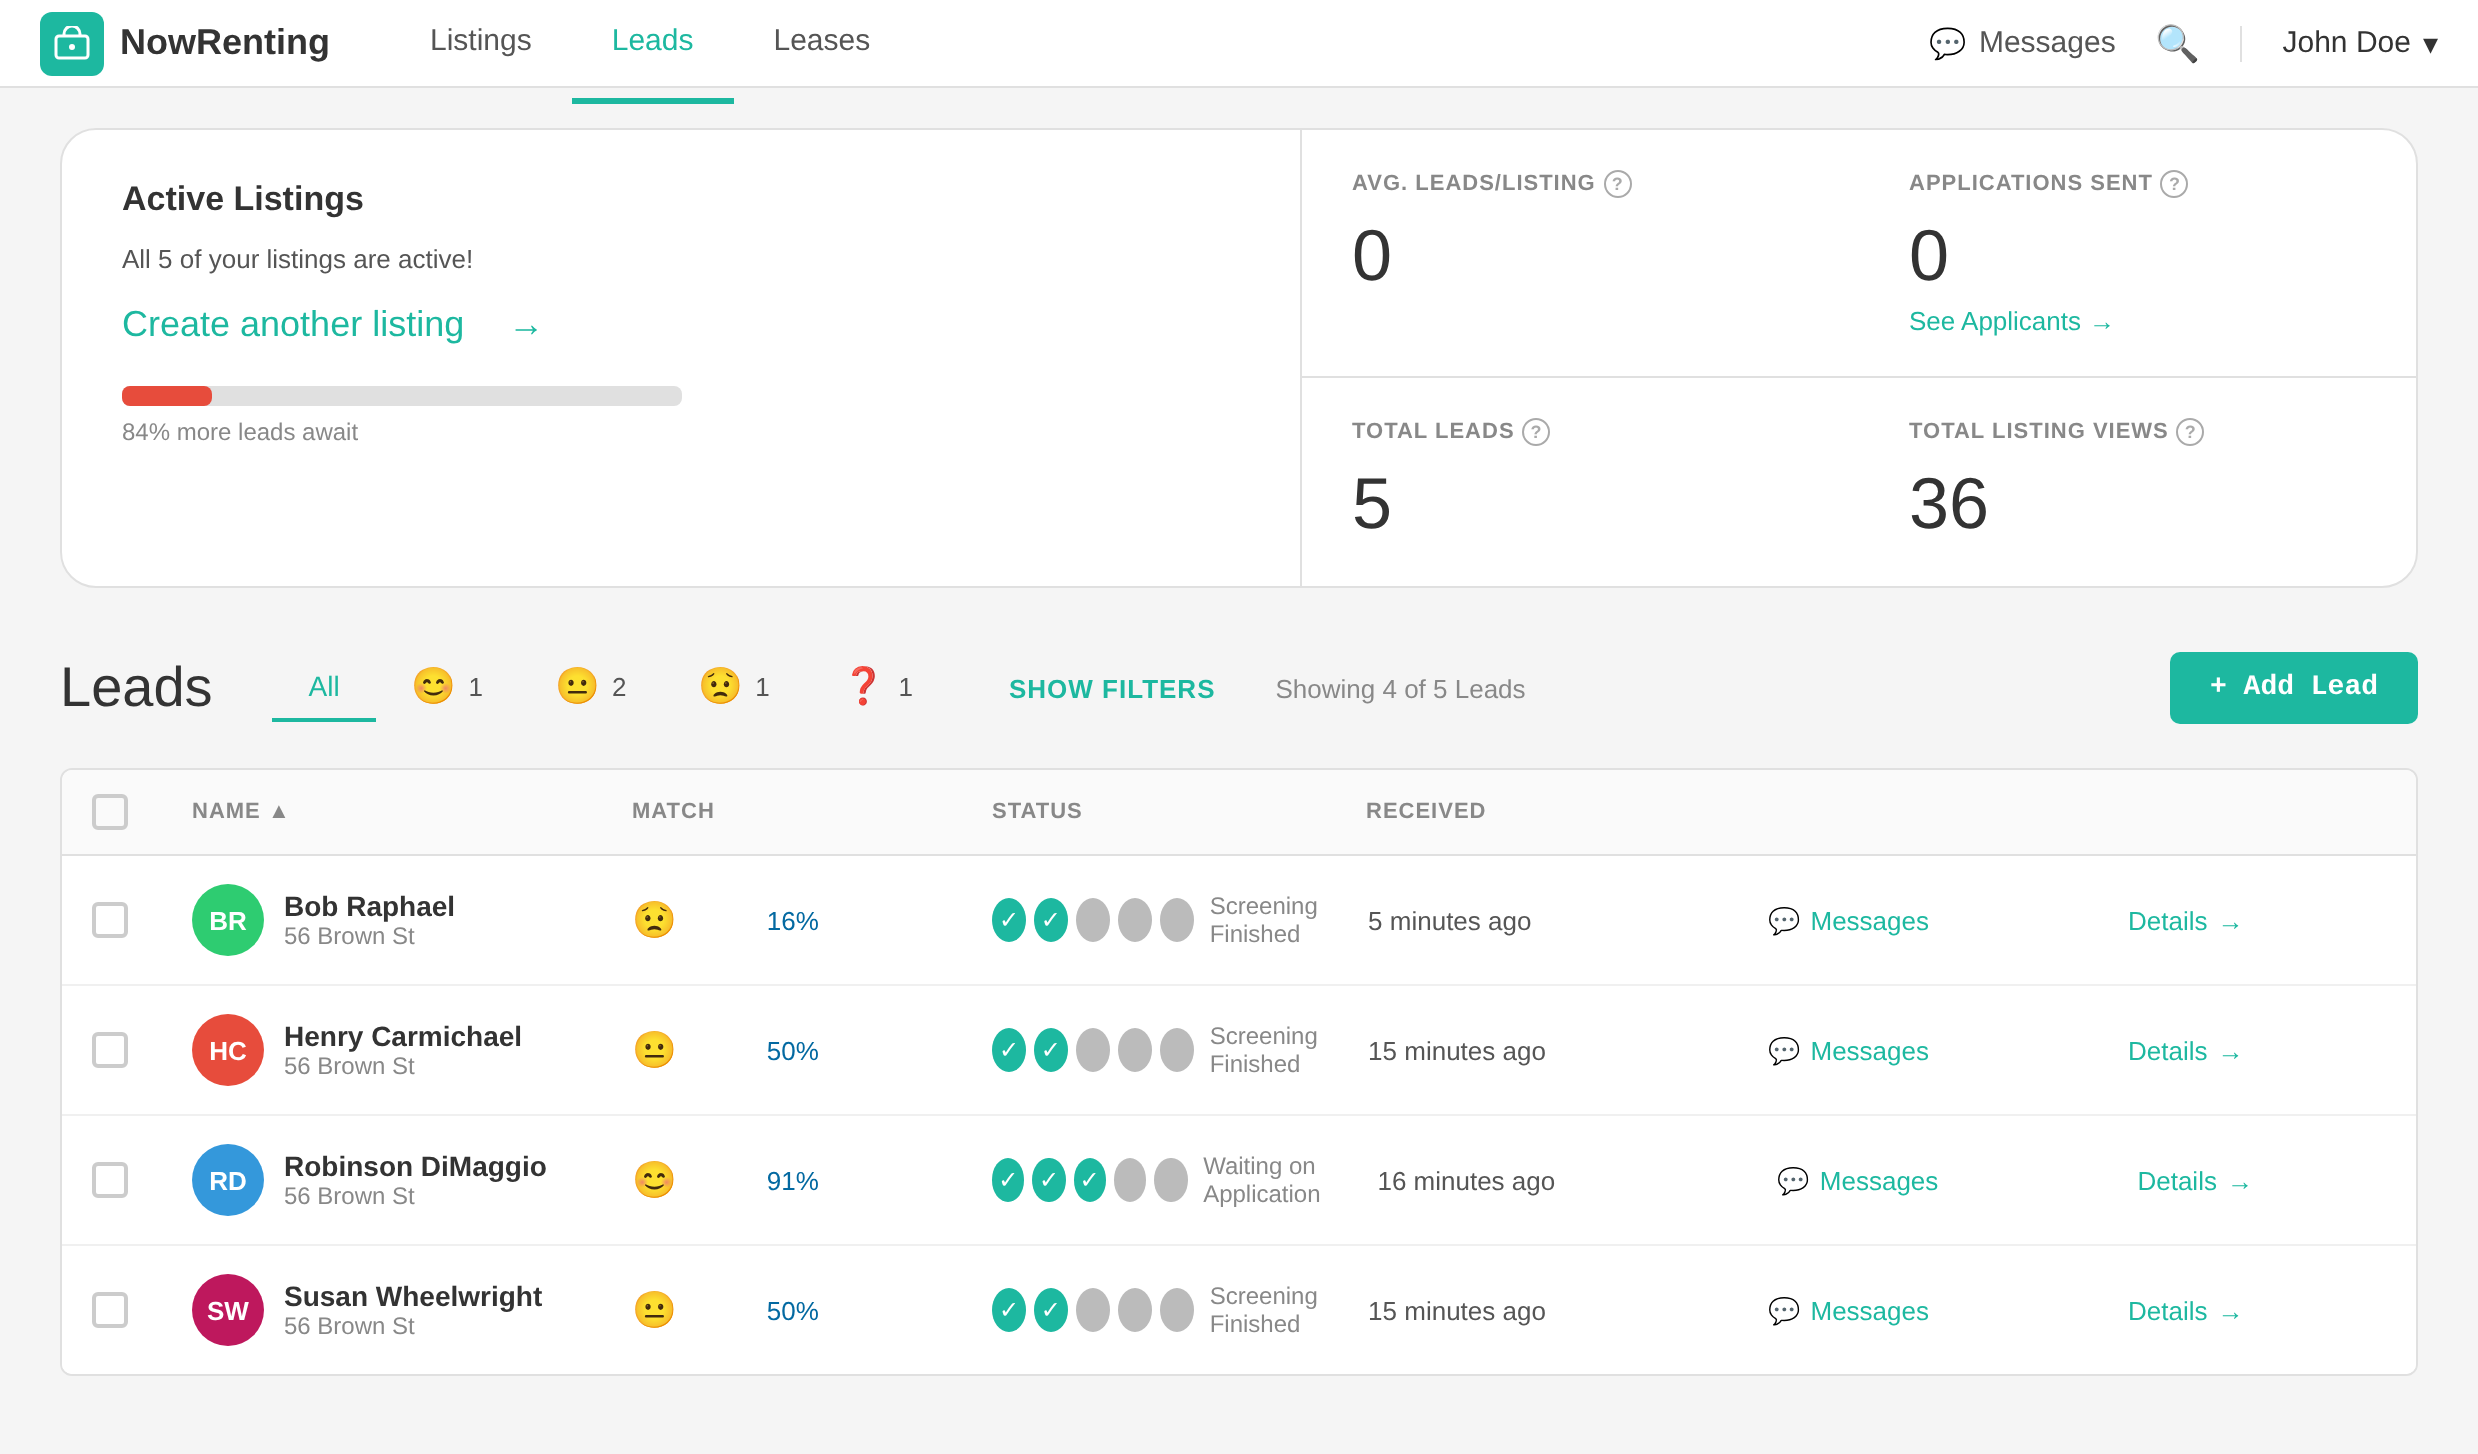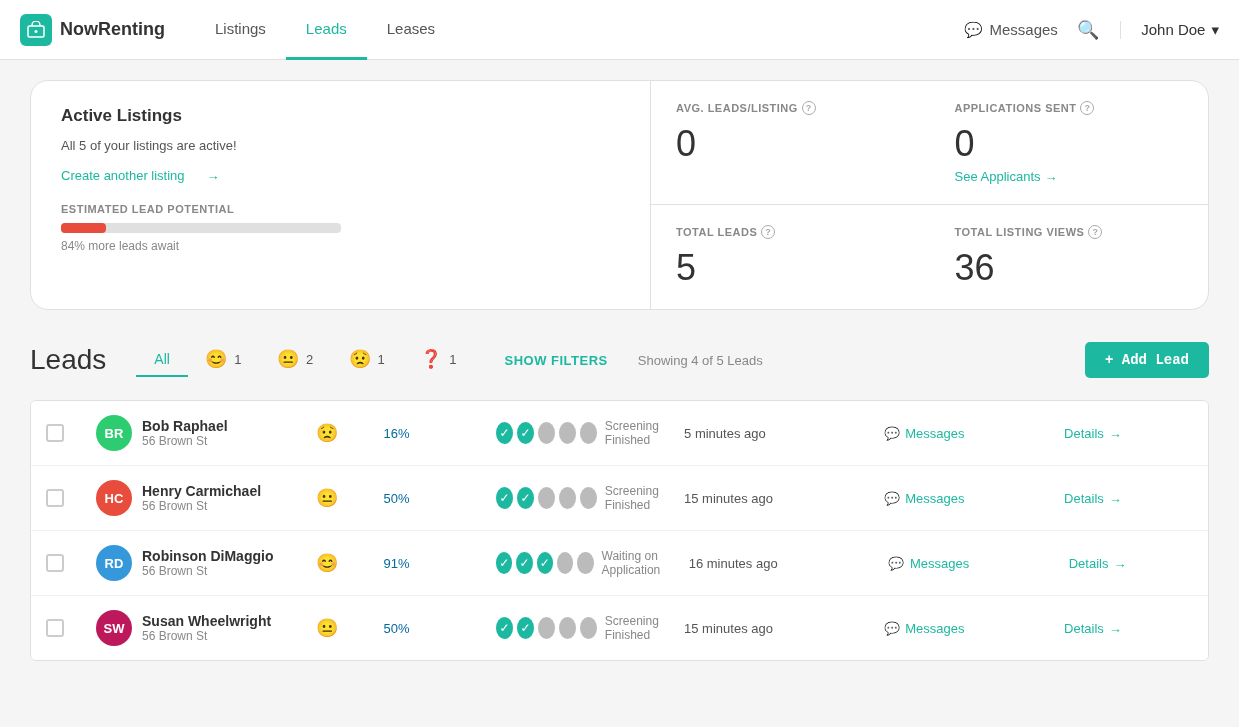--- a/index.html
+++ b/index.html
@@ -1,40 +1,40 @@
 <!DOCTYPE html>
 <html><head>
   <meta charset="utf-8">
   <style>
     * { box-sizing: border-box; margin: 0; padding: 0; }
     body { font-family: -apple-system, BlinkMacSystemFont, 'Segoe UI', sans-serif; background: #f5f5f5; color: #333; font-size: 14px; }
 
     
-    .header { background: #fff; border-bottom: 1px solid #e0e0e0; display: flex; align-items: center; height: 60px; padding: 0 20px; }
+    .header { background: #fff; border-bottom: 1px solid #e0e0e0; display: flex; align-items: center; height: 44px; padding: 0 20px; }
     .logo { display: flex; align-items: center; gap: 8px; margin-right: 30px; }
     .logo-icon { width: 32px; height: 32px; background: #1db8a0; border-radius: 6px; display: flex; align-items: center; justify-content: center; color: #fff; font-size: 16px; }
     .logo-text { font-size: 18px; color: #333; }
     .logo-text span { font-weight: 700; }
     .nav { display: flex; height: 60px; flex: 1; }
     .nav-item { height: 60px; display: flex; align-items: center; padding: 0 20px; cursor: pointer; font-size: 15px; color: #555; text-decoration: none; border-bottom: 3px solid transparent; }
     .nav-item.active { color: #1db8a0; border-bottom: 3px solid #1db8a0; font-weight: 500; }
     .header-right { display: flex; align-items: center; gap: 20px; margin-left: auto; }
     .messages-btn { display: flex; align-items: center; gap: 6px; color: #555; cursor: pointer; font-size: 15px; }
     .search-icon { color: #555; cursor: pointer; font-size: 18px; }
     .user-menu { display: flex; align-items: center; gap: 6px; cursor: pointer; color: #333; font-size: 15px; padding-left: 20px; border-left: 1px solid #e0e0e0; }
 
     
     .main { padding: 20px 30px; }
 
     
     .stats-card { background: #fff; border: 1px solid #e0e0e0; border-radius: 18px; display: flex; margin-bottom: 30px; }
     .stats-left { padding: 25px 30px; flex: 0 0 620px; border-right: 1px solid #e0e0e0; }
     .stats-left h2 { font-size: 17px; font-weight: 700; margin-bottom: 12px; }
     .stats-left p { color: #555; font-size: 13px; margin-bottom: 15px; }
-    .create-link { color: #1db8a0; display: flex; align-items: center; gap: 22px; cursor: pointer; font-size: 13px; font-weight: 500; }
+    .create-link { color: #1db8a0; display: flex; align-items: center; gap: 22px; cursor: pointer; font-size: 18px; font-weight: 500; }
     .lead-potential { margin-top: 10px; }
     .lead-potential-label { font-size: 11px; color: #888; text-transform: uppercase; letter-spacing: 0.5px; margin-bottom: 8px; font-weight: 600; }
     .progress-bar-container { background: #e0e0e0; border-radius: 4px; height: 10px; width: 280px; margin-bottom: 6px; }
     .progress-bar-fill { background: #e74c3c; height: 10px; border-radius: 4px; width: 16%; }
     .lead-potential-sub { font-size: 12px; color: #888; }
     .stats-right { flex: 1; display: flex; flex-wrap: wrap; }
     .stat-box { flex: 0 0 50%; padding: 20px 25px; }
     .stat-box:not(:last-child) { border-bottom: none; }
     .stat-box:nth-child(1), .stat-box:nth-child(2) { border-bottom: 1px solid #e0e0e0; }
     .stat-label { font-size: 11px; color: #888; text-transform: uppercase; letter-spacing: 0.5px; font-weight: 600; display: flex; align-items: center; gap: 4px; margin-bottom: 8px; }
@@ -114,21 +114,20 @@
 
   <div class="stats-card">
     <div class="stats-left">
       <h2>Active Listings</h2>
       <p>All 5 of your listings are active!</p>
       <div class="create-link">
         <span>Create another listing</span>
         <span>→</span>
       </div>
       <div class="lead-potential" style="margin-top:20px;">
-        <div class="lead-potential-label">ESTIMATED LEAD POTENTIAL</div>
         <div class="progress-bar-container">
           <div class="progress-bar-fill" style="width:16%"></div>
         </div>
         <div class="lead-potential-sub">84% more leads await</div>
       </div>
     </div>
     <div class="stats-right">
       <div class="stat-box">
         <div class="stat-label">
           <span>AVG. LEADS/LISTING</span>
@@ -186,20 +185,31 @@
         <span style="color:#aaa; font-size:18px;">❓</span>
         <span class="tab-badge">1</span>
       </div>
     </div>
     <div class="show-filters">SHOW FILTERS</div>
     <div class="showing-text">Showing 4 of 5 Leads</div>
     <button class="add-lead-btn">+ Add Lead</button>
   </div>
 
   <div class="table-container">
+    <div class="table-header">
+      <div class="th">
+          <div class="checkbox"></div>
+        </div>
+      <div class="th" style="cursor:pointer;">NAME ▲</div>
+      <div class="th">MATCH</div>
+      <div class="th">STATUS</div>
+      <div class="th">RECEIVED</div>
+      <div class="th"></div>
+      <div class="th"></div>
+    </div>
 
     <div id="table-body">
         <div class="table-row">
     <div>
             <div class="checkbox"></div>
           </div>
     <div class="name-cell">
       <div class="avatar" style="background:#2ecc71;">BR</div>
       <div class="name-info">
         <span class="name-text">Bob Raphael</span>

